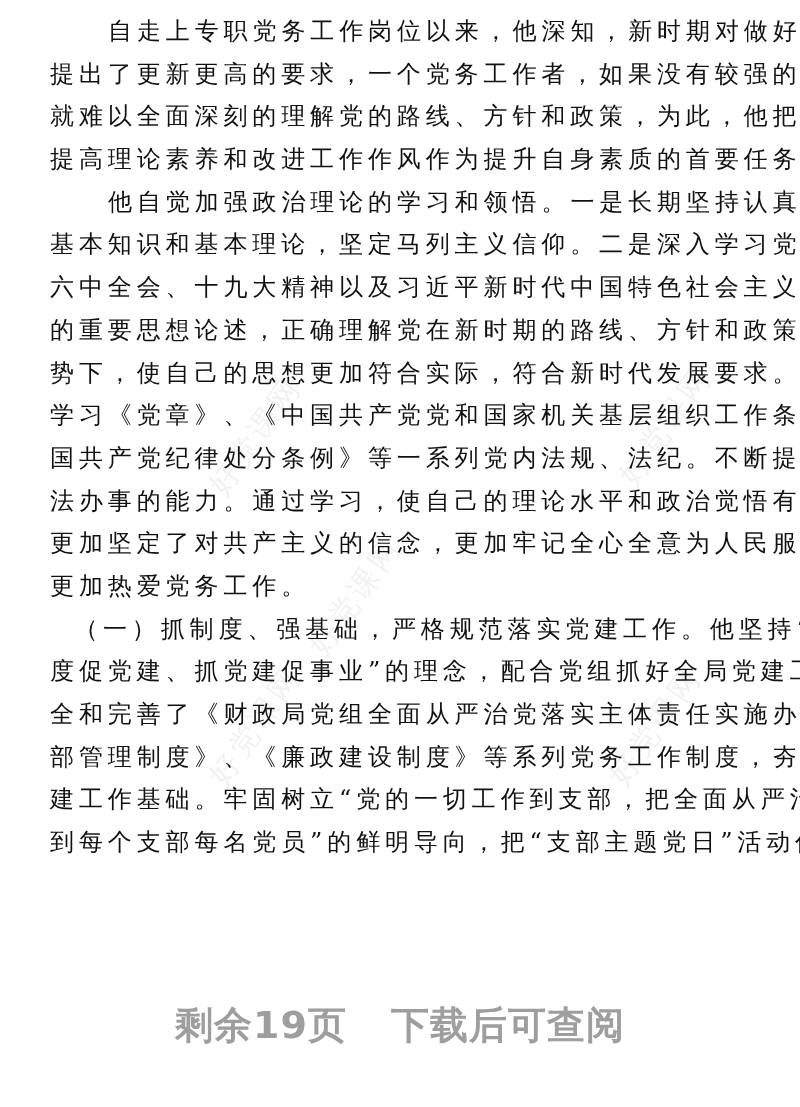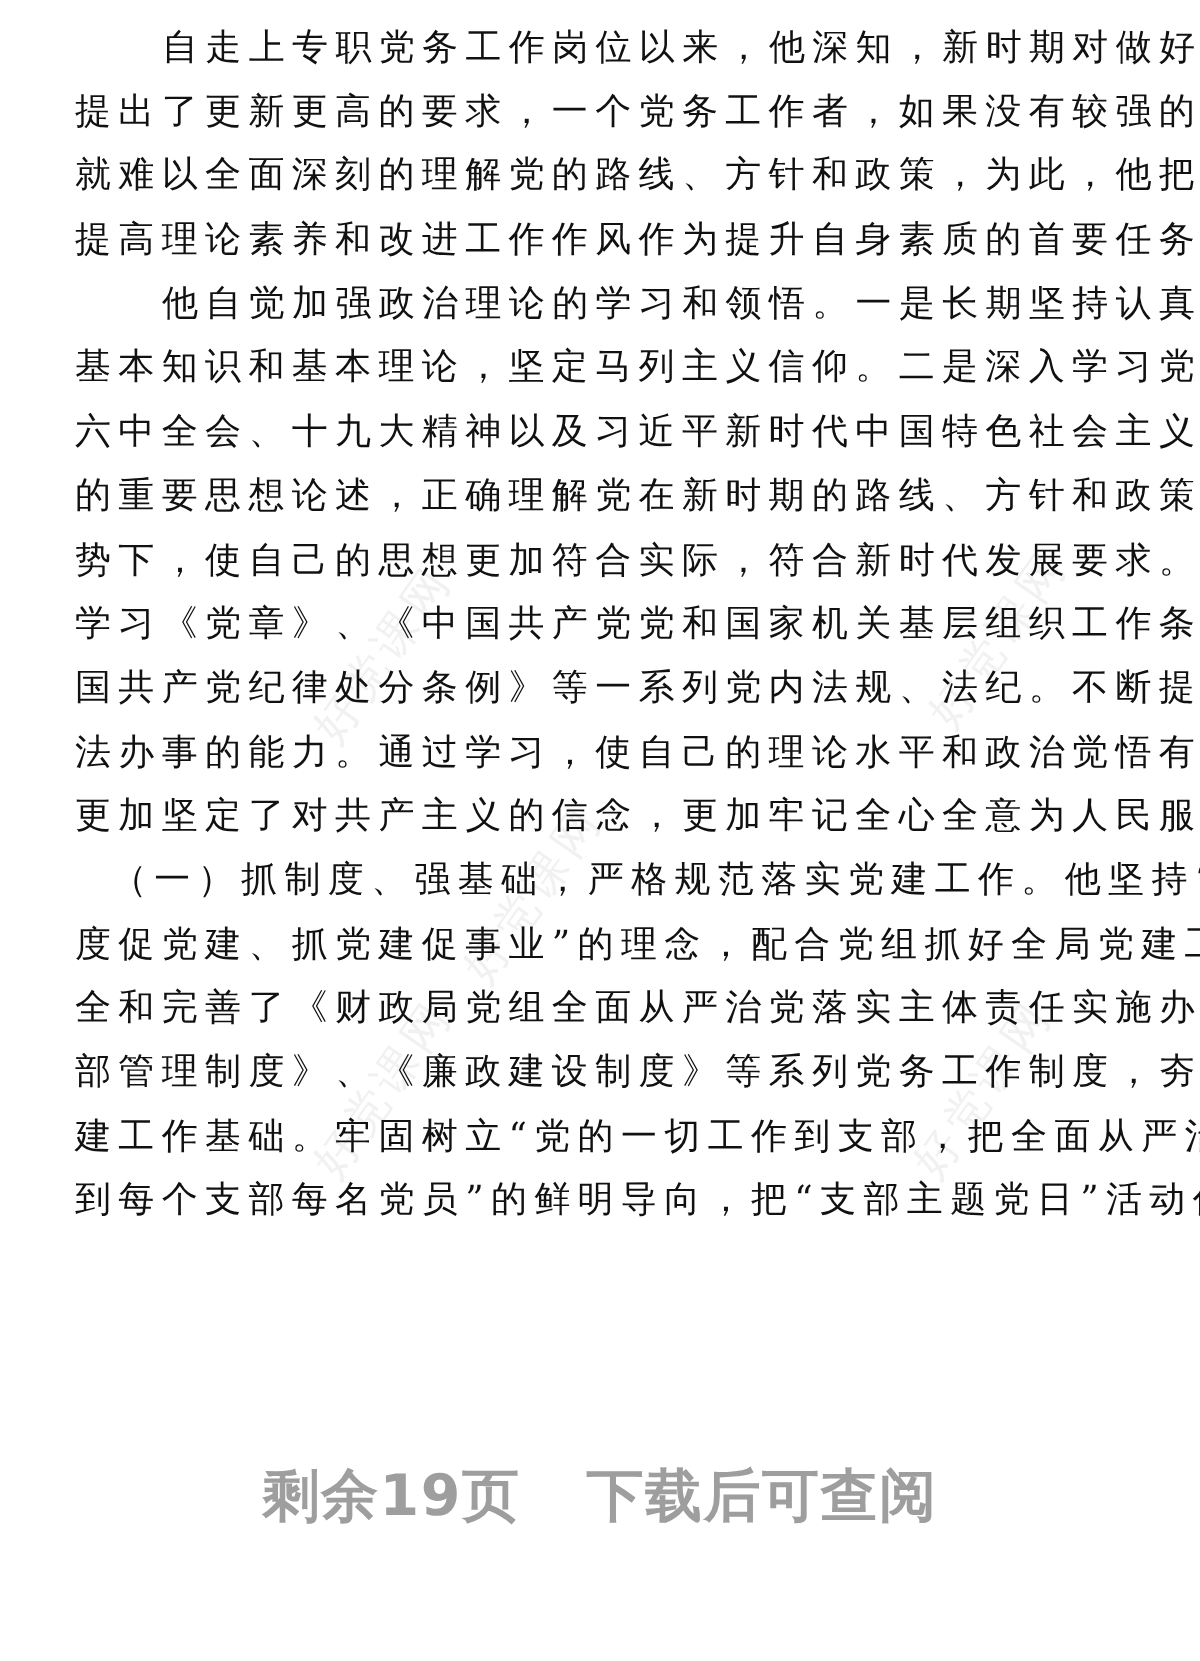--- a/index.html
+++ b/index.html
@@ -45,21 +45,21 @@
     color: rgba(150,150,150,0.13);
     transform: rotate(-55deg);
     transform-origin: left top;
     letter-spacing: 4px;
     white-space: nowrap;
     pointer-events: none;
   }
   .footer-banner {
     position: absolute;
     left: 0;
-    top: 972px;
+    top: 1000px;
     width: 800px;
     text-align: center;
     font-family: "DejaVu Sans", "Liberation Sans", sans-serif;
     font-weight: bold;
     font-size: 38px;
     color: #9e9e9e;
     letter-spacing: 1px;
   }
   .footer-banner .gap { display: inline-block; width: 44px; }
 </style>
@@ -81,20 +81,21 @@
       <div class="line">提高理论素养和改进工作作风作为提升自身素质的首要任务。</div>
       <div class="line indent2">他自觉加强政治理论的学习和领悟。一是长期坚持认真学习党的</div>
       <div class="line">基本知识和基本理论，坚定马列主义信仰。二是深入学习党的十八届</div>
       <div class="line">六中全会、十九大精神以及习近平新时代中国特色社会主义思想等党</div>
       <div class="line">的重要思想论述，正确理解党在新时期的路线、方针和政策，在新形</div>
       <div class="line">势下，使自己的思想更加符合实际，符合新时代发展要求。三是坚持</div>
       <div class="line">学习《党章》、《中国共产党党和国家机关基层组织工作条例》、《中</div>
       <div class="line">国共产党纪律处分条例》等一系列党内法规、法纪。不断提高自己依</div>
       <div class="line">法办事的能力。通过学习，使自己的理论水平和政治觉悟有很大提高，</div>
       <div class="line">更加坚定了对共产主义的信念，更加牢记全心全意为人民服务的宗旨，</div>
+      <div class="line">更加热爱党务工作。</div>
       <div class="line indent-paren">（一）抓制度、强基础，严格规范落实党建工作。他坚持“抓制</div>
       <div class="line">度促党建、抓党建促事业”的理念，配合党组抓好全局党建工作，健</div>
       <div class="line">全和完善了《财政局党组全面从严治党落实主体责任实施办法》、《支</div>
       <div class="line">部管理制度》、《廉政建设制度》等系列党务工作制度，夯实基层党</div>
       <div class="line">建工作基础。牢固树立“党的一切工作到支部，把全面从严治党落实</div>
       <div class="line">到每个支部每名党员”的鲜明导向，把“支部主题党日”活动作为落</div>
     </div>
 
   <div class="footer-banner">
     <span>剩余19页</span><span class="gap"></span><span>下载后可查阅</span>

